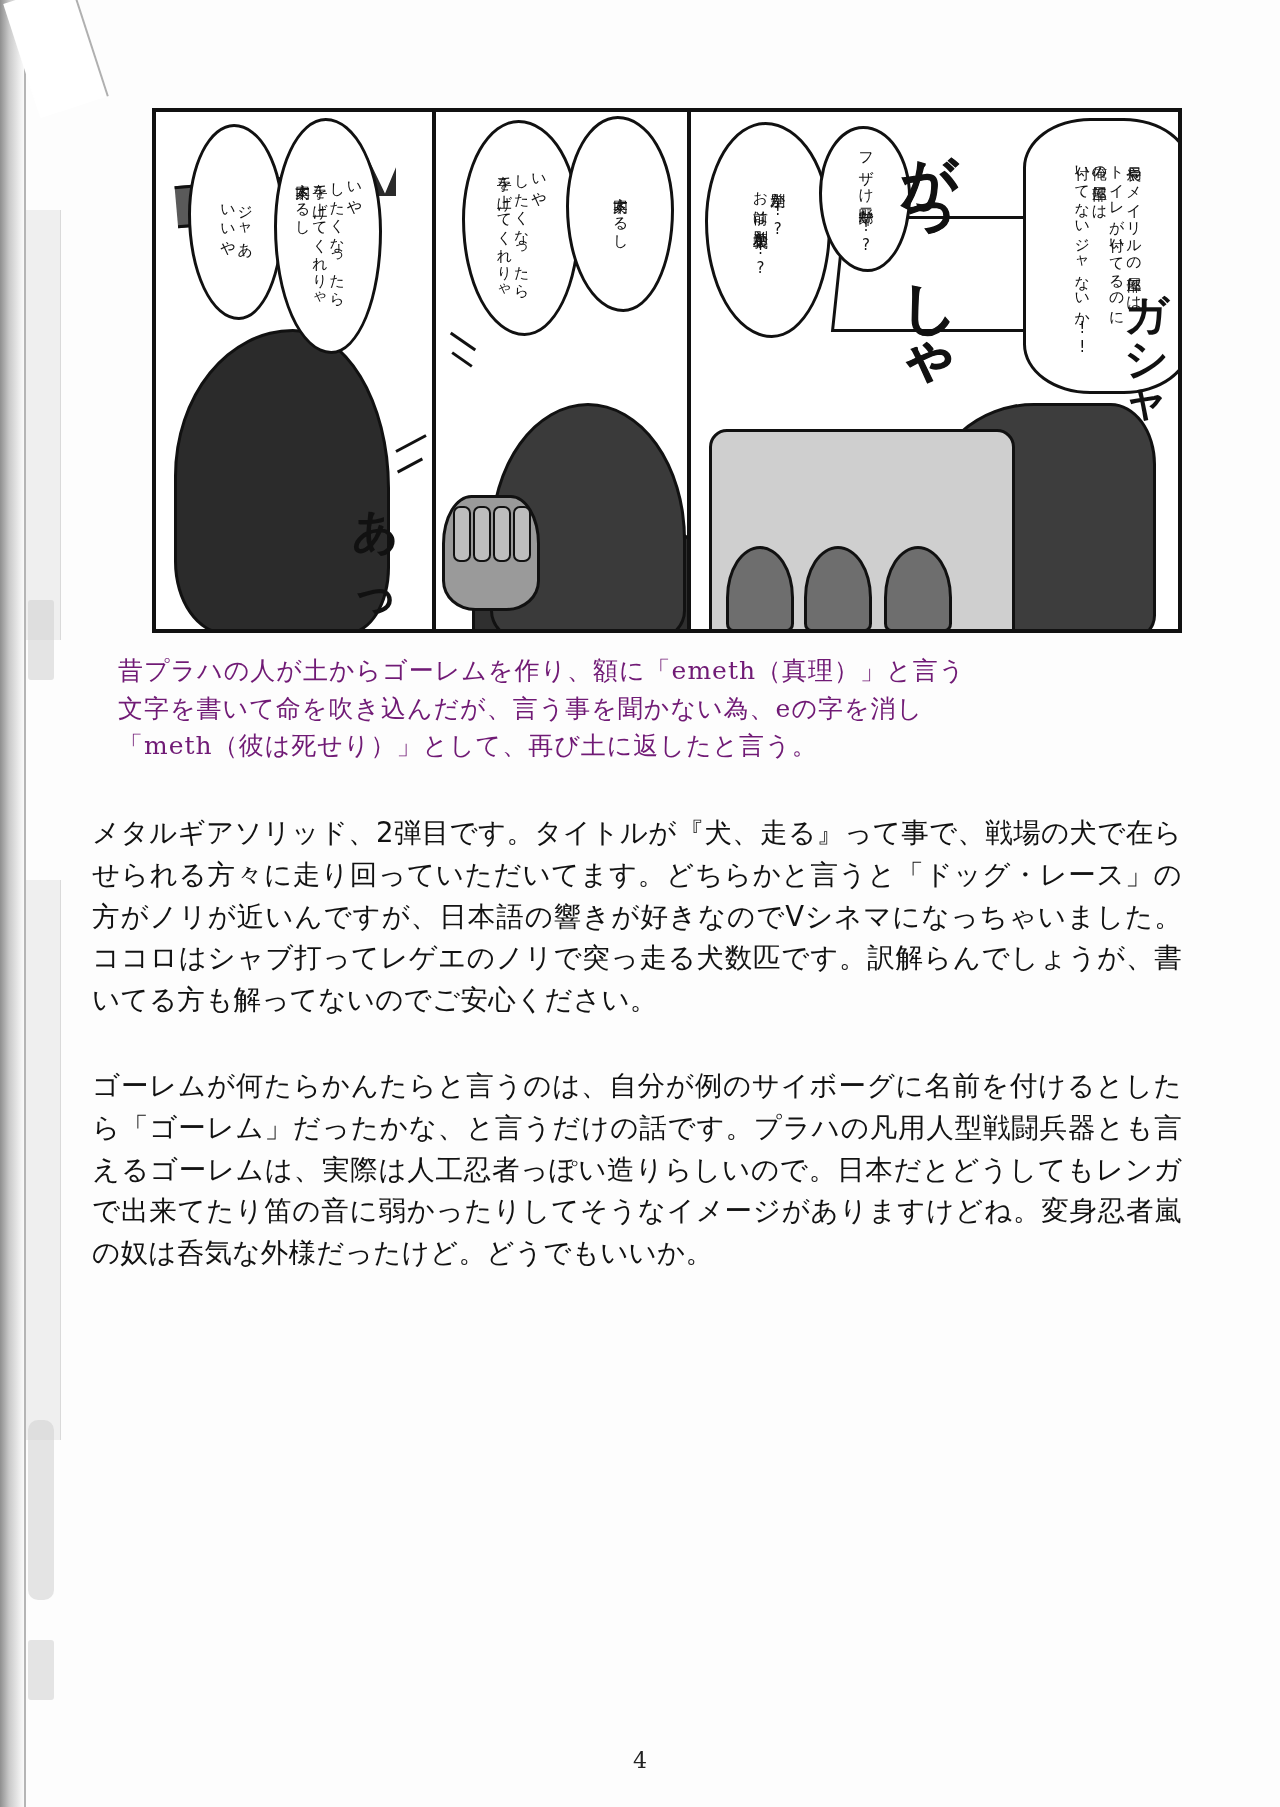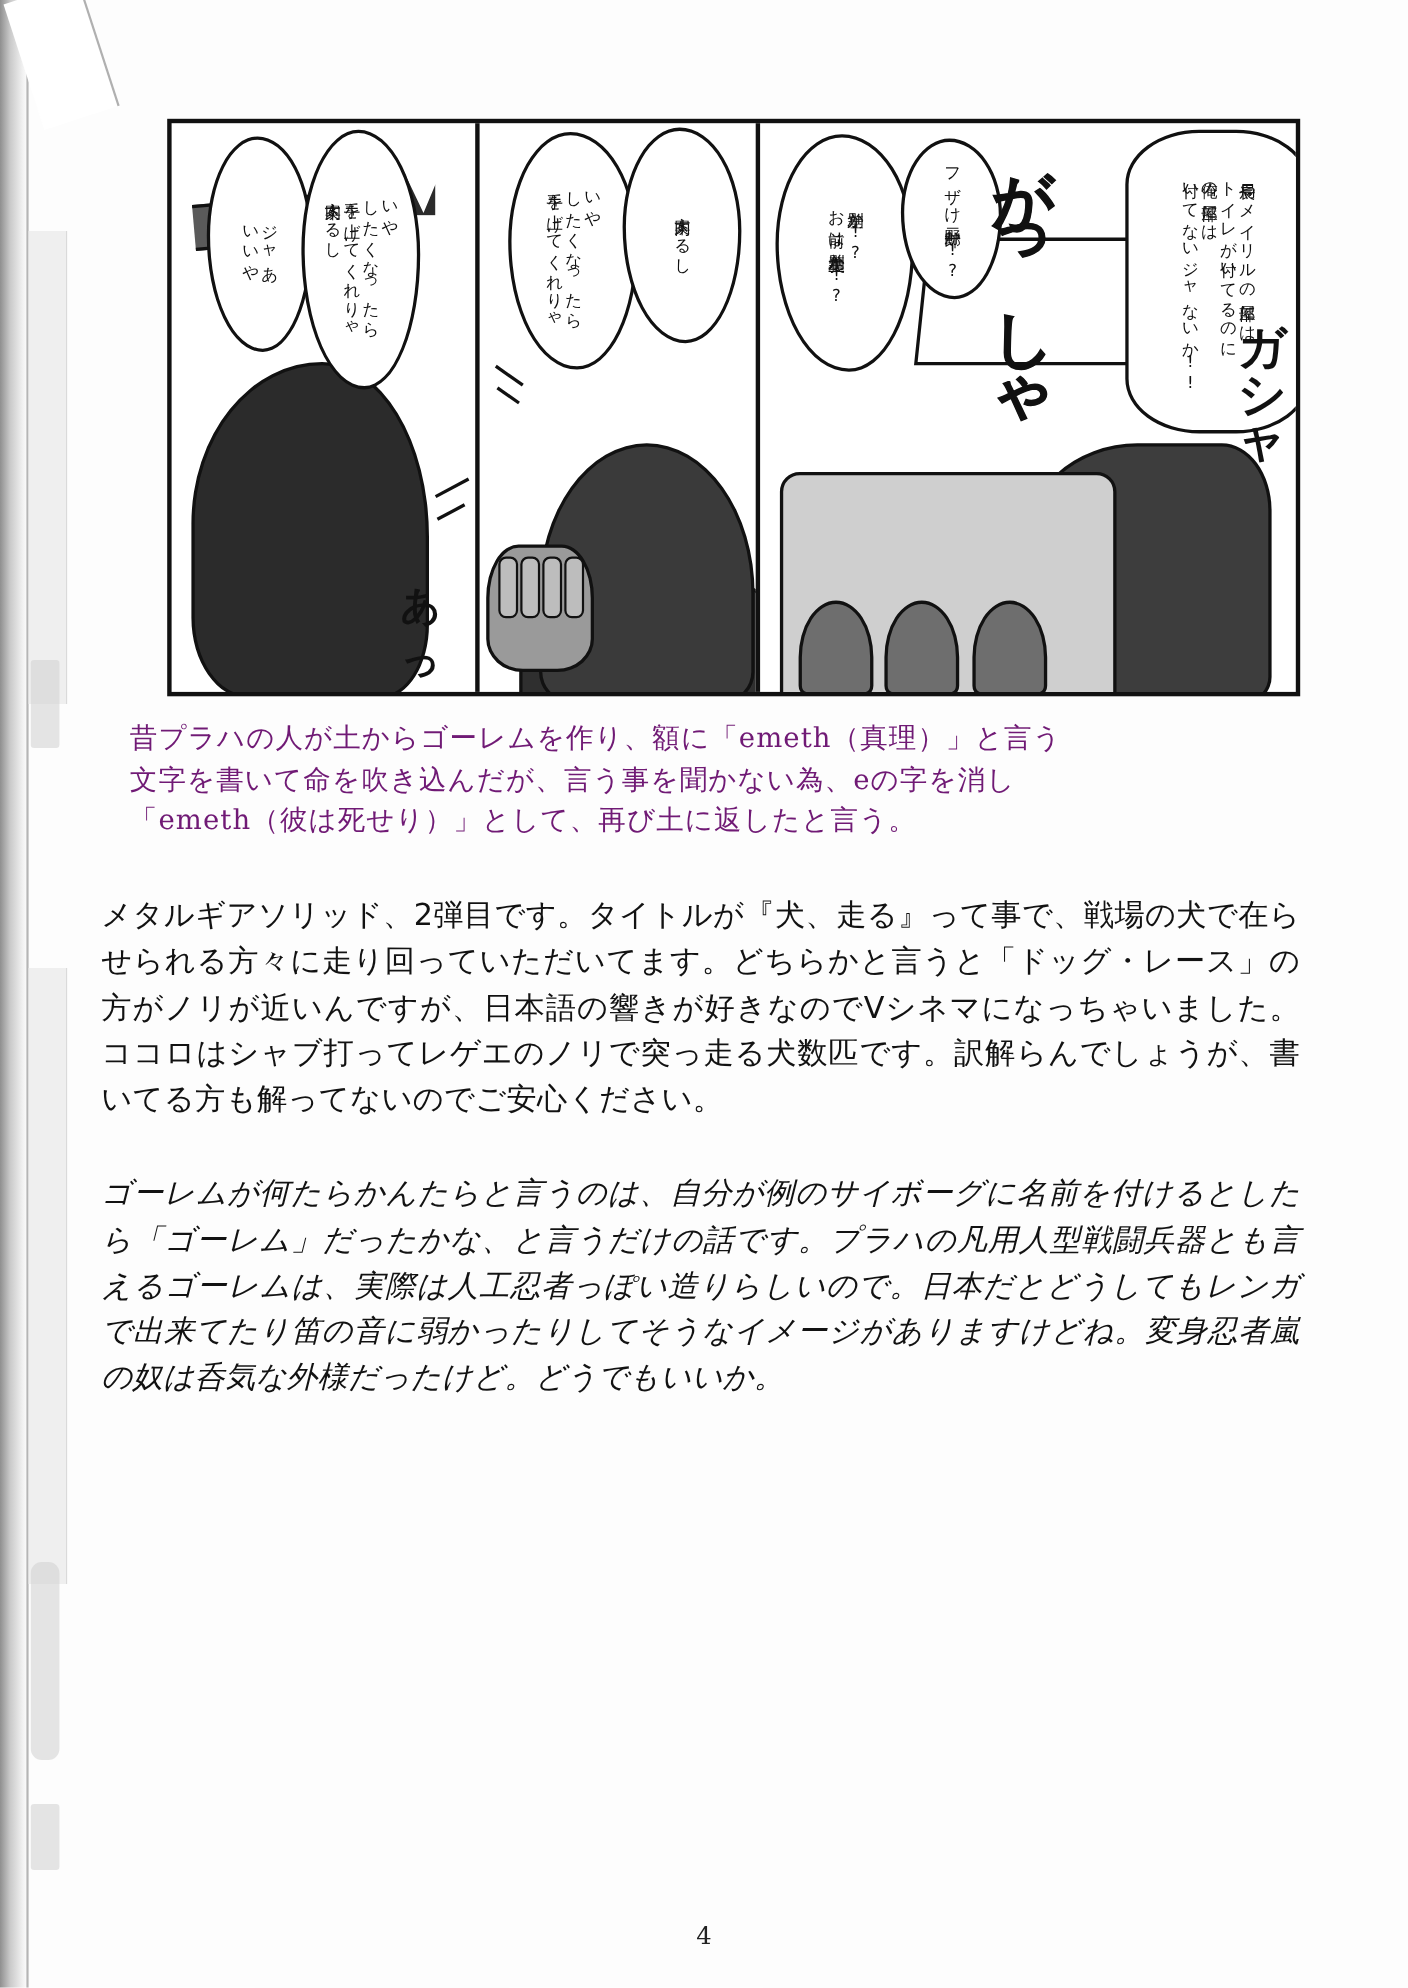--- a/index.html
+++ b/index.html
@@ -138,22 +138,22 @@
   }
   .hair-spike {
     position: absolute;
     left: 130px; top: 36px;
     width: 110px; height: 48px;
     background: #2b2b2b;
     clip-path: polygon(0 100%, 12% 20%, 26% 95%, 42% 8%, 58% 92%, 74% 18%, 90% 95%, 100% 40%, 100% 100%);
   }
   .sfx-a {
     position: absolute;
-    left: 208px; bottom: 4px;
-    font-size: 36px;
+    left: 196px; bottom: 4px;
+    font-size: 46px;
     font-weight: bold;
     color: #111;
   }
   .speedline {
     position: absolute;
     background: #111;
     height: 3px;
   }
 
   
@@ -274,21 +274,21 @@
   }
   .para {
     font-family: "DejaVu Sans", sans-serif;
     font-size: 27.5px;
     line-height: 1.52;
     letter-spacing: 0.3px;
     color: #121212;
     margin: 0 0 44px 0;
     text-align: justify;
   }
-  .para:last-child { margin-bottom: 12px; font-style: italic; }
+  .para:last-child { margin-bottom: 12px; }
 
   
   .page-number {
     position: absolute;
     left: 0; right: 0;
     bottom: 34px;
     text-align: center;
     font-family: "DejaVu Serif", serif;
     font-size: 22px;
     color: #222;
@@ -374,21 +374,21 @@
 付いてないジャないか!!</span>
     </div>
     <div class="sfx-big vtext">がっしゃ</div>
     <div class="sfx-right vtext">ガシャ</div>
   </div>
 </div>
 
 <div class="caption">
   <div>昔プラハの人が土からゴーレムを作り、額に「emeth（真理）」と言う</div>
   <div>文字を書いて命を吹き込んだが、言う事を聞かない為、eの字を消し</div>
-  <div>「emeth（彼は死せり）」として、再び土に返したと言う。</div>
+  <div>「meth（彼は死せり）」として、再び土に返したと言う。</div>
 </div>
 
 <div class="body-text">
   <p class="para">メタルギアソリッド、2弾目です。タイトルが『犬、走る』って事で、戦場の犬で在らせられる方々に走り回っていただいてます。どちらかと言うと「ドッグ・レース」の方がノリが近いんですが、日本語の響きが好きなのでVシネマになっちゃいました。ココロはシャブ打ってレゲエのノリで突っ走る犬数匹です。訳解らんでしょうが、書いてる方も解ってないのでご安心ください。</p>
   <p class="para">ゴーレムが何たらかんたらと言うのは、自分が例のサイボーグに名前を付けるとしたら「ゴーレム」だったかな、と言うだけの話です。プラハの凡用人型戦闘兵器とも言えるゴーレムは、実際は人工忍者っぽい造りらしいので。日本だとどうしてもレンガで出来てたり笛の音に弱かったりしてそうなイメージがありますけどね。変身忍者嵐の奴は呑気な外様だったけど。どうでもいいか。</p>
 </div>
 
 <div class="page-number">4</div>
 
 </body></html>

